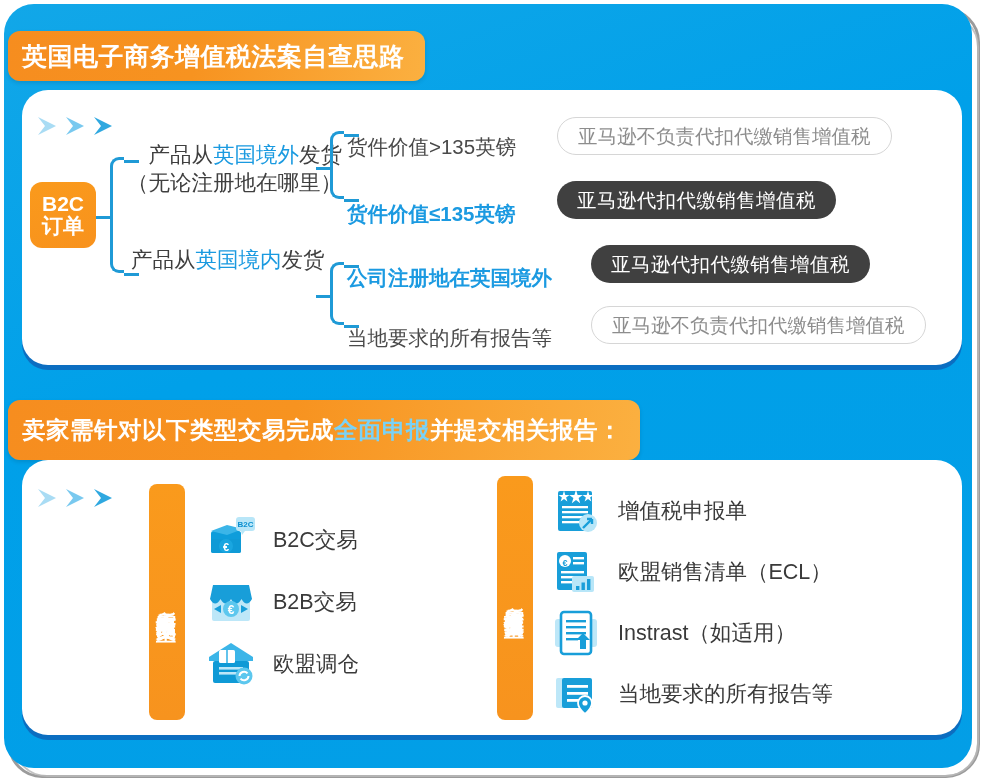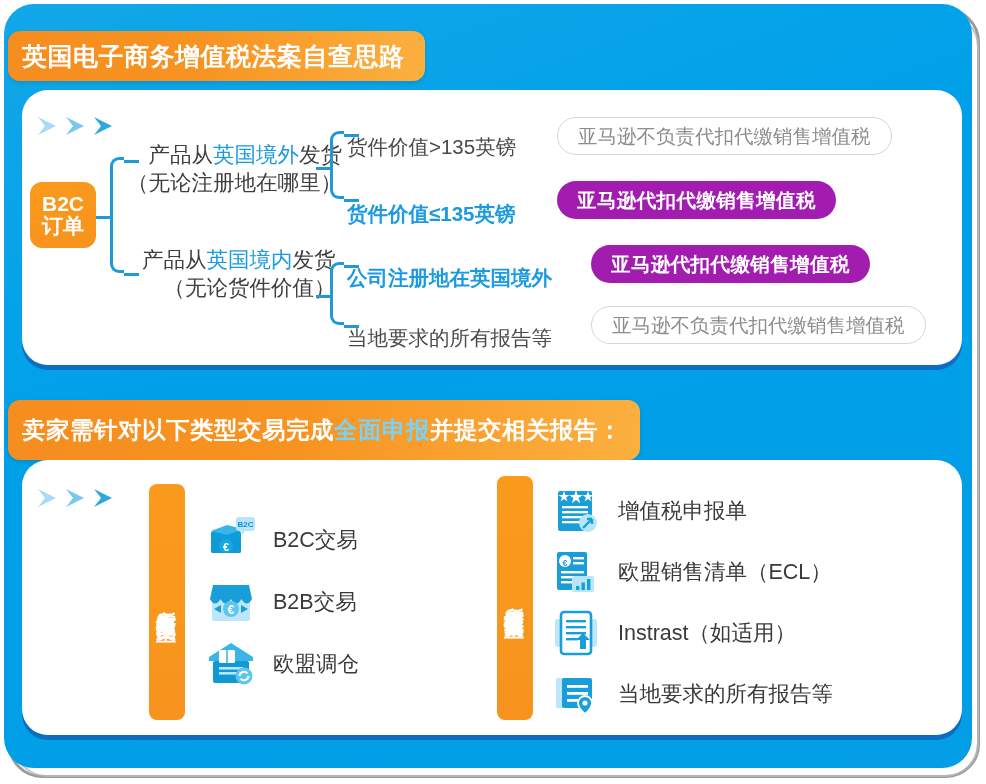--- a/index.html
+++ b/index.html
@@ -139,21 +139,21 @@
     position: absolute;
     font-size: 21.5px;
     color: #3f3f3f;
     line-height: 1.32;
     white-space: nowrap;
     text-align: right;
   }
   .node-label .blue { color: #1a9ae0; }
 
   #nl-1 { left: 127px; top: 141px; }
-  #nl-2 { left: 142px; top: 246px; }
+  #nl-2 { left: 131px; top: 246px; }
 
   .cond {
     position: absolute;
     font-size: 20.5px;
     color: #4a4a4a;
     white-space: nowrap;
     margin-top: 14px;
   }
   .cond.active {
     color: #1b9ae1;
@@ -172,23 +172,23 @@
     border-radius: 19px;
     font-size: 19.5px;
     white-space: nowrap;
   }
   .pill.off {
     border: 1.5px solid #d6d6d6;
     background: #ffffff;
     color: #8d8d8d;
   }
   .pill.on {
-    background: #a21caf;
+    background: #404040;
     color: #ffffff;
-    font-weight: bold;
+    font-weight: normal;
     letter-spacing: .4px;
   }
   #pl-1 { left: 557px; top: 117px; }
   #pl-2 { left: 557px; top: 181px; }
   #pl-3 { left: 591px; top: 245px; }
   #pl-4 { left: 591px; top: 306px; }
 
   
   .vstrip {
     position: absolute;
@@ -272,21 +272,20 @@
     <div>
       <span>产品从</span><span class="blue">英国境外</span><span>发货</span>
     </div>
     <div>（无论注册地在哪里）</div>
   </div>
 
   <div class="node-label" id="nl-2">
     <div>
       <span>产品从</span><span class="blue">英国境内</span><span>发货</span>
     </div>
-    <div>（无论货件价值）</div>
   </div>
 
   <div class="bracket" id="br-2">
     <div class="stub" style="top:33px"></div>
     <div class="tick" style="top:0"></div>
     <div class="tick" style="top:65px"></div>
   </div>
   <div class="bracket" id="br-3">
     <div class="stub" style="top:30px"></div>
     <div class="tick" style="top:0"></div>

